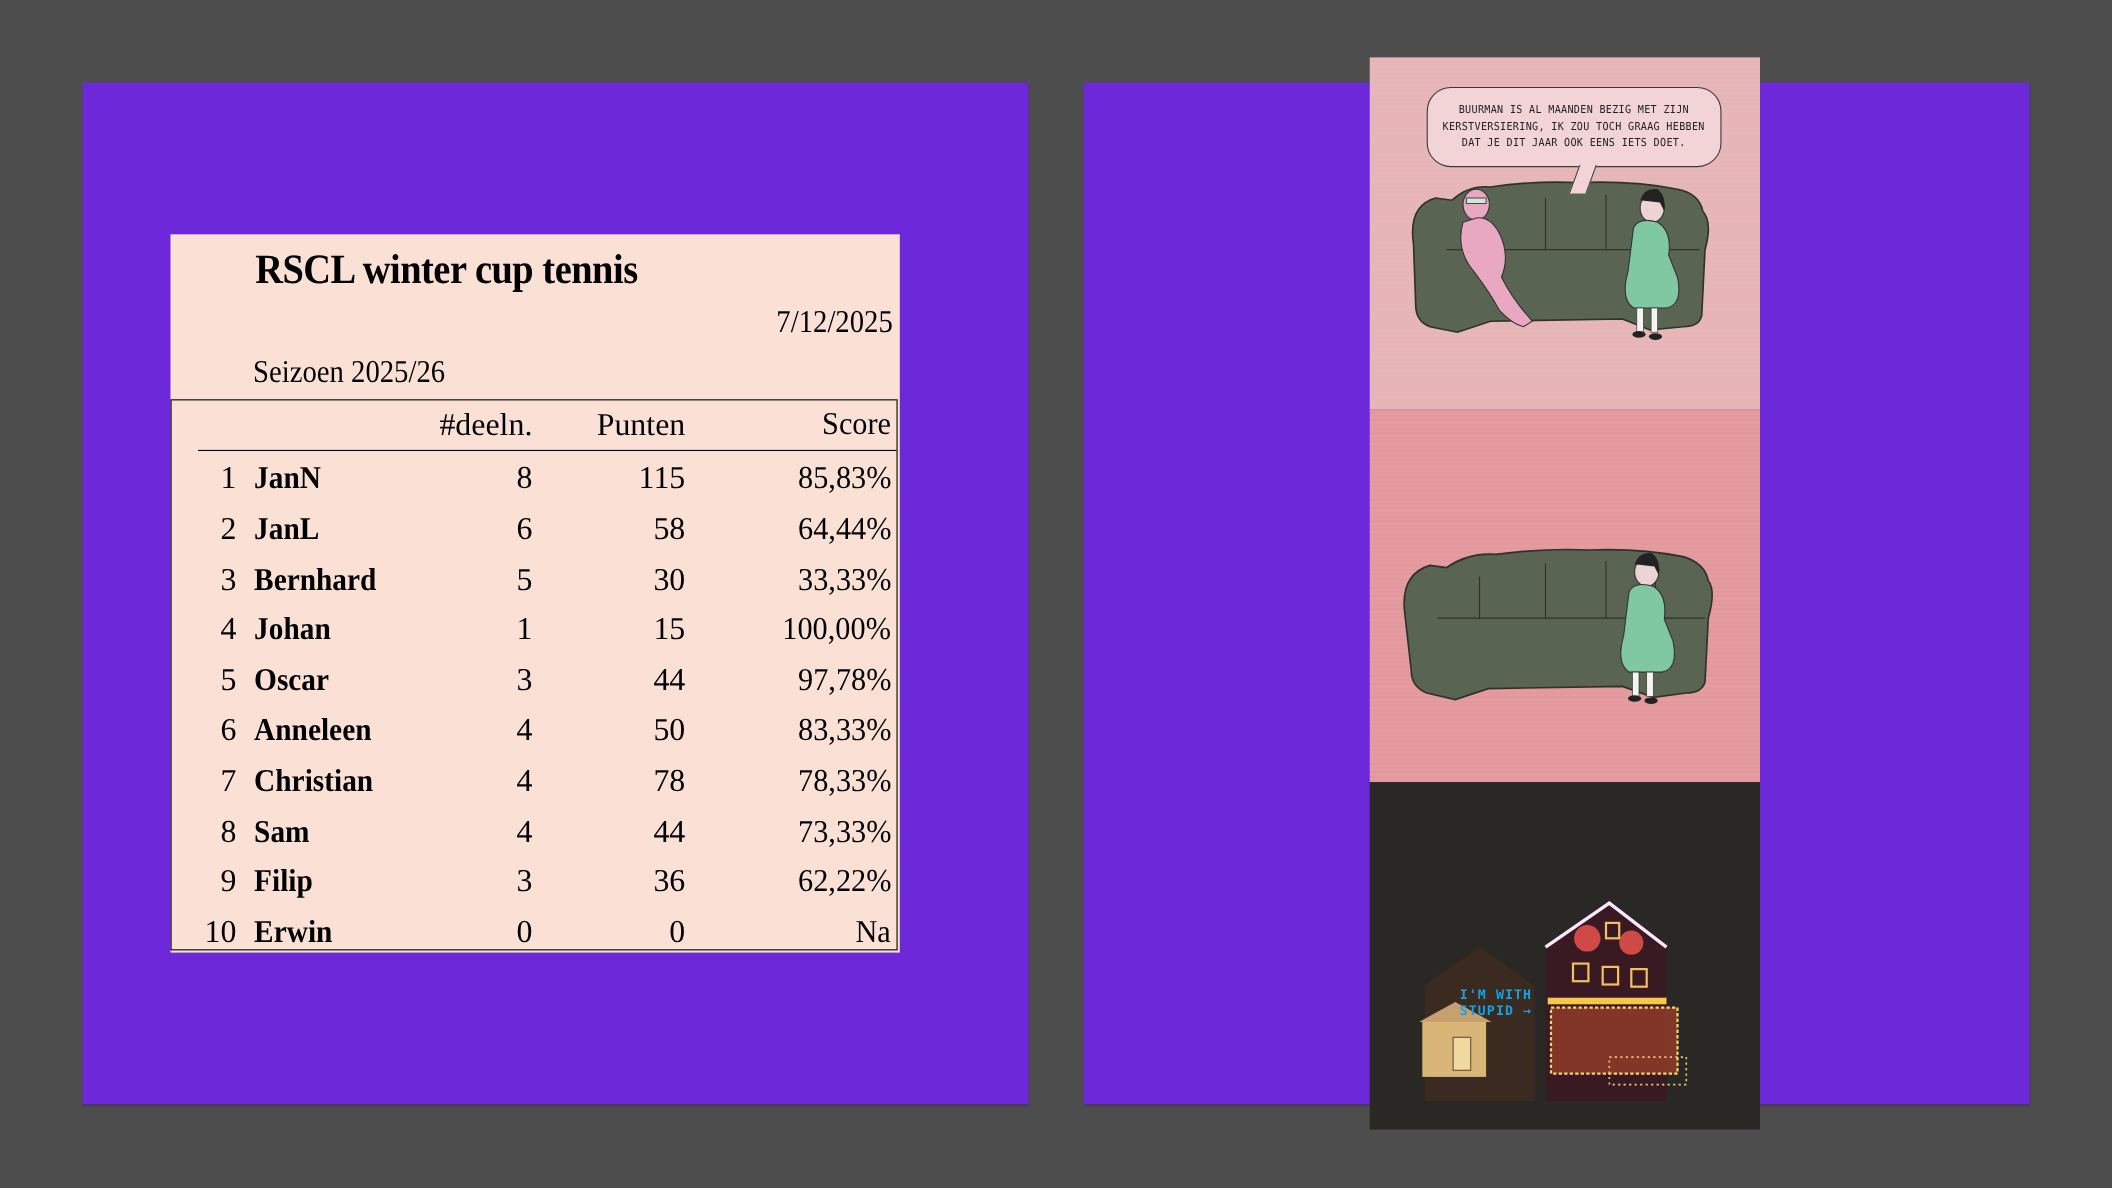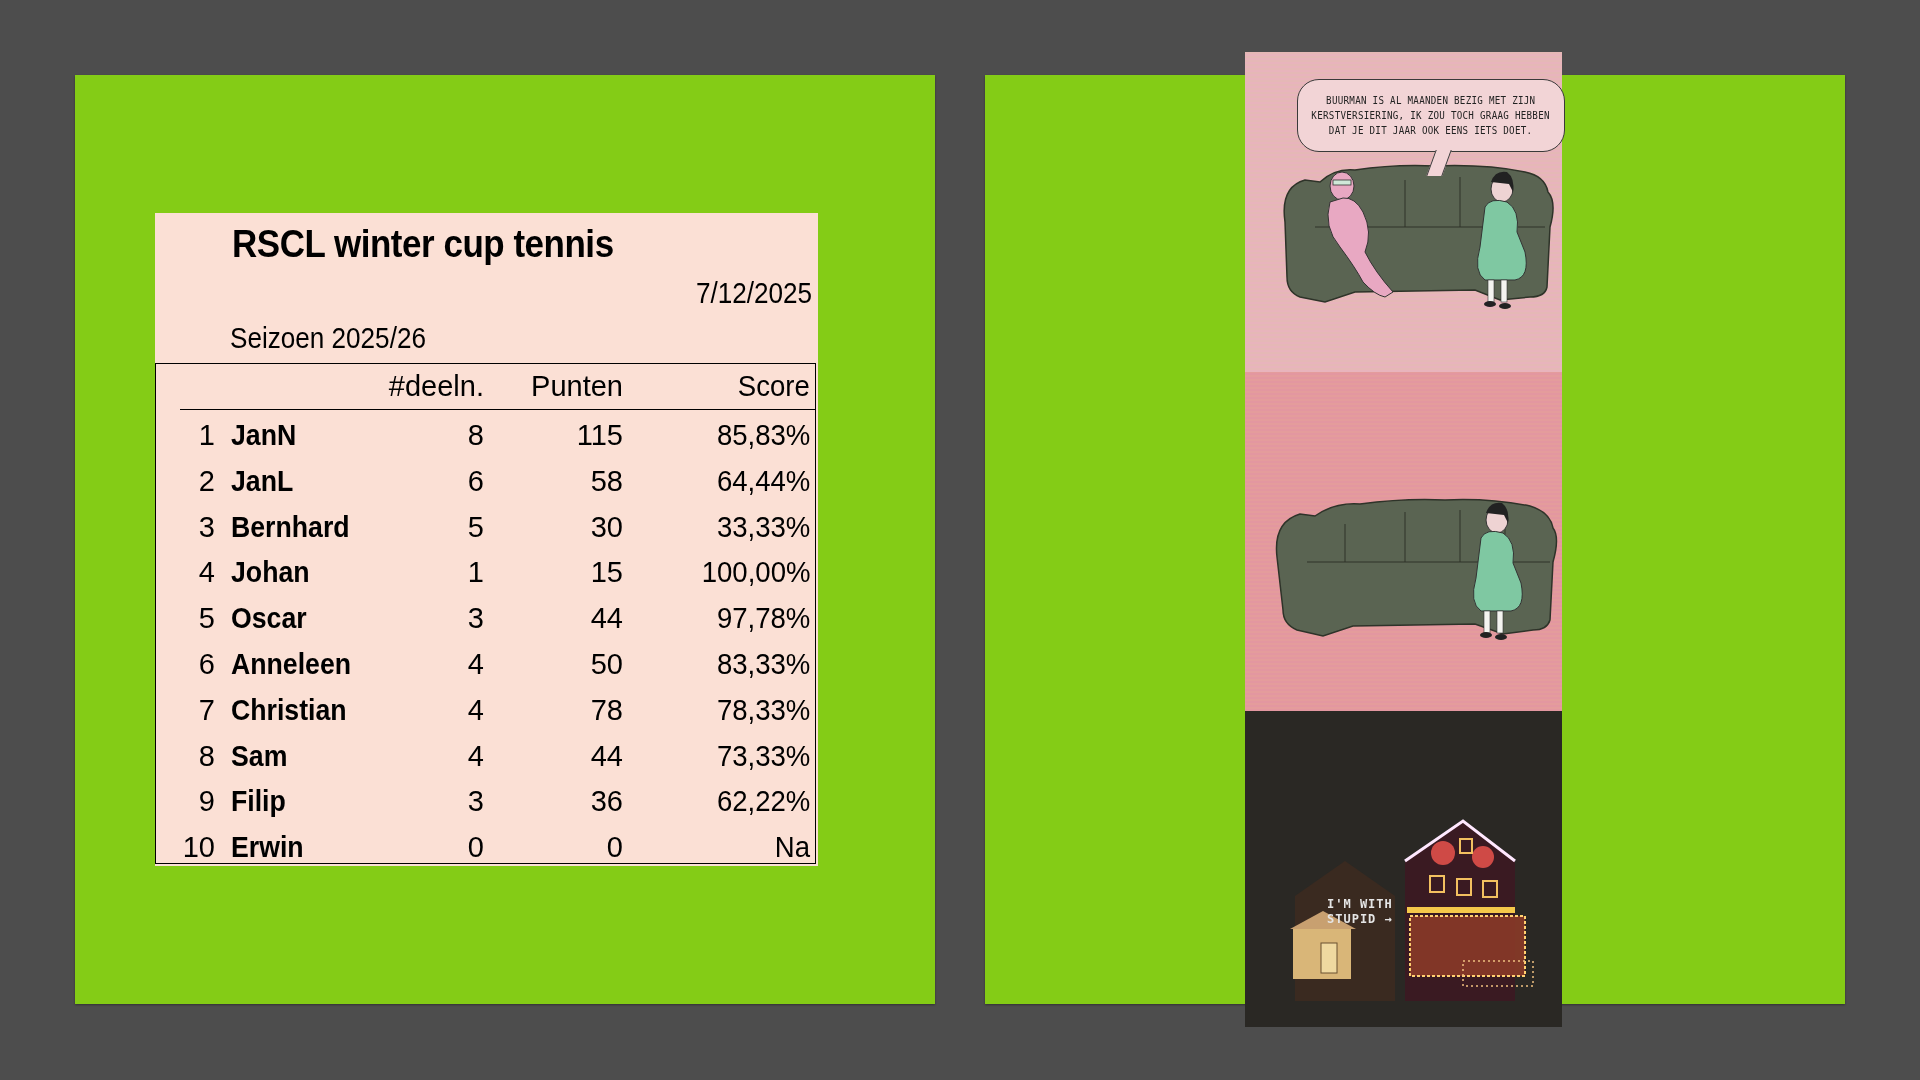--- a/index.html
+++ b/index.html
@@ -1,20 +1,20 @@
 <!DOCTYPE html>
 <html><head>
   <meta charset="utf-8">
   <style>
     html, body { margin:0; padding:0; }
     body {
       width:1920px; height:1080px; background:#4d4d4d; position:relative; overflow:hidden;
       font-family:"Liberation Sans", sans-serif;
     }
-    .slide-panel { position:absolute; background:#84cc16; box-shadow:0 1px 2px rgba(0,0,0,0.35); }
+    .slide-panel { position:absolute; background:#6d28d9; box-shadow:0 1px 2px rgba(0,0,0,0.35);font-family:Liberation Serif, serif; }
     #left-panel { left:75px; top:75px; width:860px; height:929px; }
     #right-panel { left:985px; top:75px; width:860px; height:929px; }
 
     .sheet { position:absolute; left:80px; top:138px; width:663px; height:653px; background:#fbe0d5; }
     .sheet-title {
       position:absolute; left:77px; top:10px; font-weight:bold; font-size:38px; color:#000;
       letter-spacing:-0.5px; transform:scaleX(0.92); transform-origin:left top; white-space:nowrap;
     }
     .sheet-date {
       position:absolute; right:6px; top:64px; font-size:29px; color:#000;
@@ -34,37 +34,37 @@
     .cell { position:absolute; top:6px; font-size:29px; color:#000; white-space:nowrap; line-height:34px; }
     .c-rank { right:600px; text-align:right; }
     .c-name { left:75px; font-weight:bold; transform:scaleX(0.92); transform-origin:left center; }
     .c-deeln { right:331px; text-align:right; }
     .c-punten { right:192px; text-align:right; }
     .c-score { right:5px; text-align:right; transform:scaleX(0.95); transform-origin:right center; }
     .thead .cell { top:5px; }
 
     
     .strip { position:absolute; left:1245px; top:52px; width:355px; height:975px; overflow:hidden; }
-    .strip-panel { position:absolute; left:0; width:317px; }
+    .strip-panel { position:absolute; left:0; width:355px; }
     .p1 { top:0; height:320px;
       background:repeating-linear-gradient(0deg,#e8b4bc 0px,#e8b4bc 2px,#e5b8b6 2px,#e5b8b6 4px); }
     .p2 { top:320px; height:339px;
       background:repeating-linear-gradient(0deg,#e397a0 0px,#e397a0 2px,#e49c9c 2px,#e49c9c 4px); }
     .p3 { top:659px; height:316px; background:#2a2824; }
 
     .bubble {
       position:absolute; left:52px; top:27px; width:268px; height:73px;
       background:#f2d4d6; border:1.5px solid #3a3a3a; border-radius:22px; box-sizing:border-box;
       display:flex; flex-direction:column; align-items:center; justify-content:center;
     }
     .bubble-line { font-family:"DejaVu Sans Mono", monospace; font-size:10px; letter-spacing:0.3px; color:#222; line-height:15px; transform:scaleX(0.92); white-space:nowrap; }
     .bubble-tail { position:absolute; left:186px; top:98px; width:14px; height:26px; border-left:1.5px solid #3a3a3a; border-right:1.5px solid #3a3a3a; border-top:none; transform:skewX(-20deg); background:#f2d4d6; }
 
     .night-text {
-      position:absolute; left:82px; top:186px; color:#e5e5e5; font-family:"DejaVu Sans Mono", monospace;
+      position:absolute; left:82px; top:186px; color:#0ea5e9; font-family:"DejaVu Sans Mono", monospace;
       font-size:12px; line-height:15px; font-weight:bold; letter-spacing:1px;
     }
   </style>
 </head>
 <body>
 
 <div id="left-panel" class="slide-panel">
   <div class="sheet">
     <div class="sheet-title">RSCL winter cup tennis</div>
     <div class="sheet-date">7/12/2025</div>

